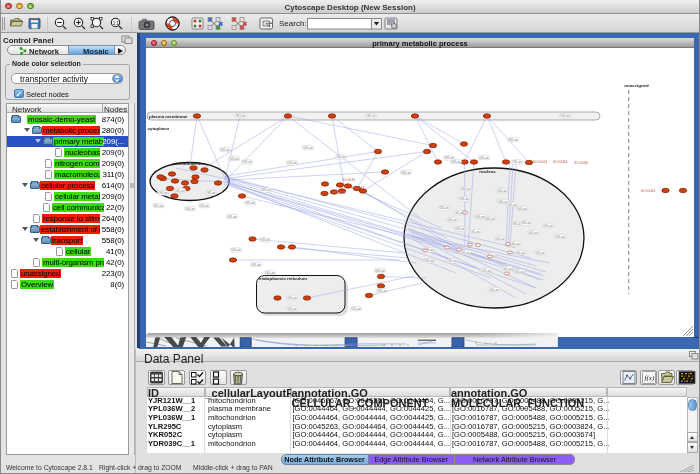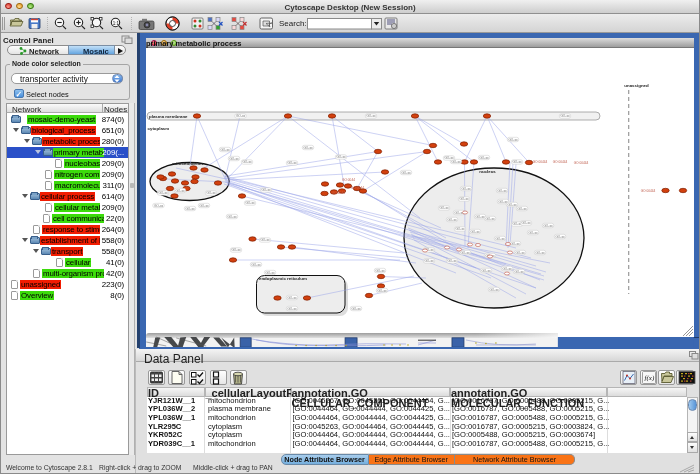--- a/index.html
+++ b/index.html
@@ -24,29 +24,29 @@
 .nval{position:absolute;right:4px;top:0;height:11px;line-height:11px;font-size:7.9px;background:#fff;padding-left:2px}
 .grn{background:#3cdb0b}.red{background:#f21d02}
 .arr{position:absolute;width:0;height:0;border-left:3.4px solid transparent;border-right:3.4px solid transparent;border-top:4.6px solid #555;top:3.2px}
 .fold{position:absolute;top:1.5px;width:9.5px;height:7.5px;background:linear-gradient(#9dbcd8,#5b88b4);border:1px solid #3a608c;border-radius:1px}
 .fold:before{content:"";position:absolute;left:0;top:-1.6px;width:4.5px;height:2px;background:#7ba3c8;border:1px solid #3a608c;border-bottom:none;border-radius:1px 1px 0 0}
 .file{position:absolute;top:1px;width:6.8px;height:8.6px;background:#fff;border:1px solid #9a9a9a;border-radius:1px}
 .file:before{content:"";position:absolute;right:-1px;top:-1px;width:0;height:0;border-left:2.5px solid #d8d8d8;border-top:2.5px solid #e3e3e3}
 .scrl{left:129px;top:103px;width:6px;height:352px;background:#e9e9e9;border-right:1px solid #b0b0b0}
 .mdi{left:139px;top:33px;width:561px;height:315.5px;background:#3a67b1}
 .wtb{left:146px;top:38px;width:548px;height:9.5px;background:linear-gradient(#dcdcdc,#9d9d9d);border-bottom:1px solid #777}
-.wttl{left:146px;top:39px;width:548px;text-align:left;font-weight:bold;font-size:7.5px;color:#111}
+.wttl{left:146px;top:39px;width:548px;text-align:center;font-weight:bold;font-size:7.5px;color:#111}
 .canvas{left:146px;top:47.5px;width:548px;height:289px;background:#fff}
 .dp{left:135px;top:348.5px;width:565px;height:125.5px;background:#e0e0e0;border-left:1px solid #bbb}
 .dpt{left:136px;top:348.5px;width:564px;height:13.5px;background:linear-gradient(#f4f4f4,#d6d6d6);border-bottom:1px solid #aaa}
 .btn{position:absolute;width:17px;height:15px;background:linear-gradient(#fefefe,#e6e6e6);border:1px solid #999;border-radius:2px;top:369.5px}
 .th{position:absolute;top:386.5px;height:10px;background:linear-gradient(#f6f6f6,#dcdcdc);border:0.5px solid #b5b5b5;font-size:11px;color:#222;text-align:left;line-height:10px;font-weight:bold}
 .tbl{left:147px;top:396.5px;width:539.5px;height:56.5px;background:#fff}
 .td{position:absolute;font-size:7.6px;color:#111;white-space:nowrap}
-.tabs3{top:453.5px;height:11px;font-size:7.2px;color:#111;text-align:center;border:1px solid #8a8a8a;background:#f97316;line-height:10.5px}
+.tabs3{top:453.5px;height:11px;font-size:7.2px;color:#111;text-align:center;border:1px solid #8a8a8a;background:#8b5cf6;line-height:10.5px}
 .stx{font-size:6.8px;color:#333;top:463.5px}
 .frame{left:0;top:0;width:700px;height:474px;border:1px solid #8a8a8a;border-top:none;pointer-events:none;z-index:99}
 </style></head>
 <body>
 <div class="ab tbar"></div>
 <div class="ab light" style="left:5px;background:radial-gradient(circle at 40% 75%,#ff9a90,#d02618);border:0.5px solid #9a2018"></div>
 <div class="ab light" style="left:16px;background:radial-gradient(circle at 40% 75%,#ffe09a,#e08c10);border:0.5px solid #a06a10"></div>
 <div class="ab light" style="left:27.2px;background:radial-gradient(circle at 40% 75%,#c0ee8e,#4fa01e);border:0.5px solid #3c7a14"></div>
 <div class="ab ttl">Cytoscape Desktop (New Session)</div>
 <div class="ab tools"></div>
@@ -153,21 +153,20 @@
 <div class="ab cbx">✓</div>
 <div class="ab" style="left:26px;top:89.5px;font-size:7.4px;color:#111">Select nodes</div>
 <div class="ab treebox"></div>
 <div class="ab trhead">
     <span style="position:absolute;left:5px;top:0.5px">Network</span>
     <span style="position:absolute;left:97px;top:0.5px">Nodes</span>
     <span style="position:absolute;left:95px;top:0;height:9px;border-left:1px solid #aaa"></span>
   </div>
 <div class="ab" style="left:7px;top:114px;width:121px;height:340px;overflow:hidden">
  <div class="row"><i class="fold" style="left:4px"></i><span class="rlab grn" style="margin-left:20px">mosaic-demo-yeast</span><span class="nval">874(0)</span></div>
- <div class="row"><i class="arr" style="left:6px"></i><i class="fold" style="left:14px"></i><span class="rlab red" style="margin-left:24px">biological_process</span><span class="nval">651(0)</span></div>
  <div class="row"><i class="arr" style="left:17px"></i><i class="fold" style="left:25px"></i><span class="rlab red" style="margin-left:35px">metabolic process</span><span class="nval">280(0)</span></div>
  <div class="row" style="background:#2a50c8"><i class="arr" style="left:28px;border-top-color:#b8c4e0"></i><i class="fold" style="left:36px"></i><span class="rlab grn" style="margin-left:46px">primary metab</span><span class="nval" style="color:#fff;background:transparent">209(...</span></div>
  <div class="row"><i class="file" style="left:48px"></i><span class="rlab grn" style="margin-left:57px">nucleobase-</span><span class="nval">209(0)</span></div>
  <div class="row"><i class="file" style="left:38px"></i><span class="rlab grn" style="margin-left:47px">nitrogen compo</span><span class="nval">209(0)</span></div>
  <div class="row"><i class="file" style="left:38px"></i><span class="rlab grn" style="margin-left:47px">macromolecule</span><span class="nval">311(0)</span></div>
  <div class="row"><i class="arr" style="left:15px"></i><i class="fold" style="left:23px"></i><span class="rlab red" style="margin-left:33px">cellular process</span><span class="nval">614(0)</span></div>
  <div class="row"><i class="file" style="left:38px"></i><span class="rlab grn" style="margin-left:47px">cellular metabo</span><span class="nval">209(0)</span></div>
  <div class="row"><i class="file" style="left:36px"></i><span class="rlab grn" style="margin-left:45px">cell communicat</span><span class="nval">22(0)</span></div>
  <div class="row"><i class="file" style="left:26px"></i><span class="rlab red" style="margin-left:35px">response to stimul</span><span class="nval">264(0)</span></div>
  <div class="row"><i class="arr" style="left:15px"></i><i class="fold" style="left:23px"></i><span class="rlab red" style="margin-left:33px">establishment of lo</span><span class="nval">558(0)</span></div>

